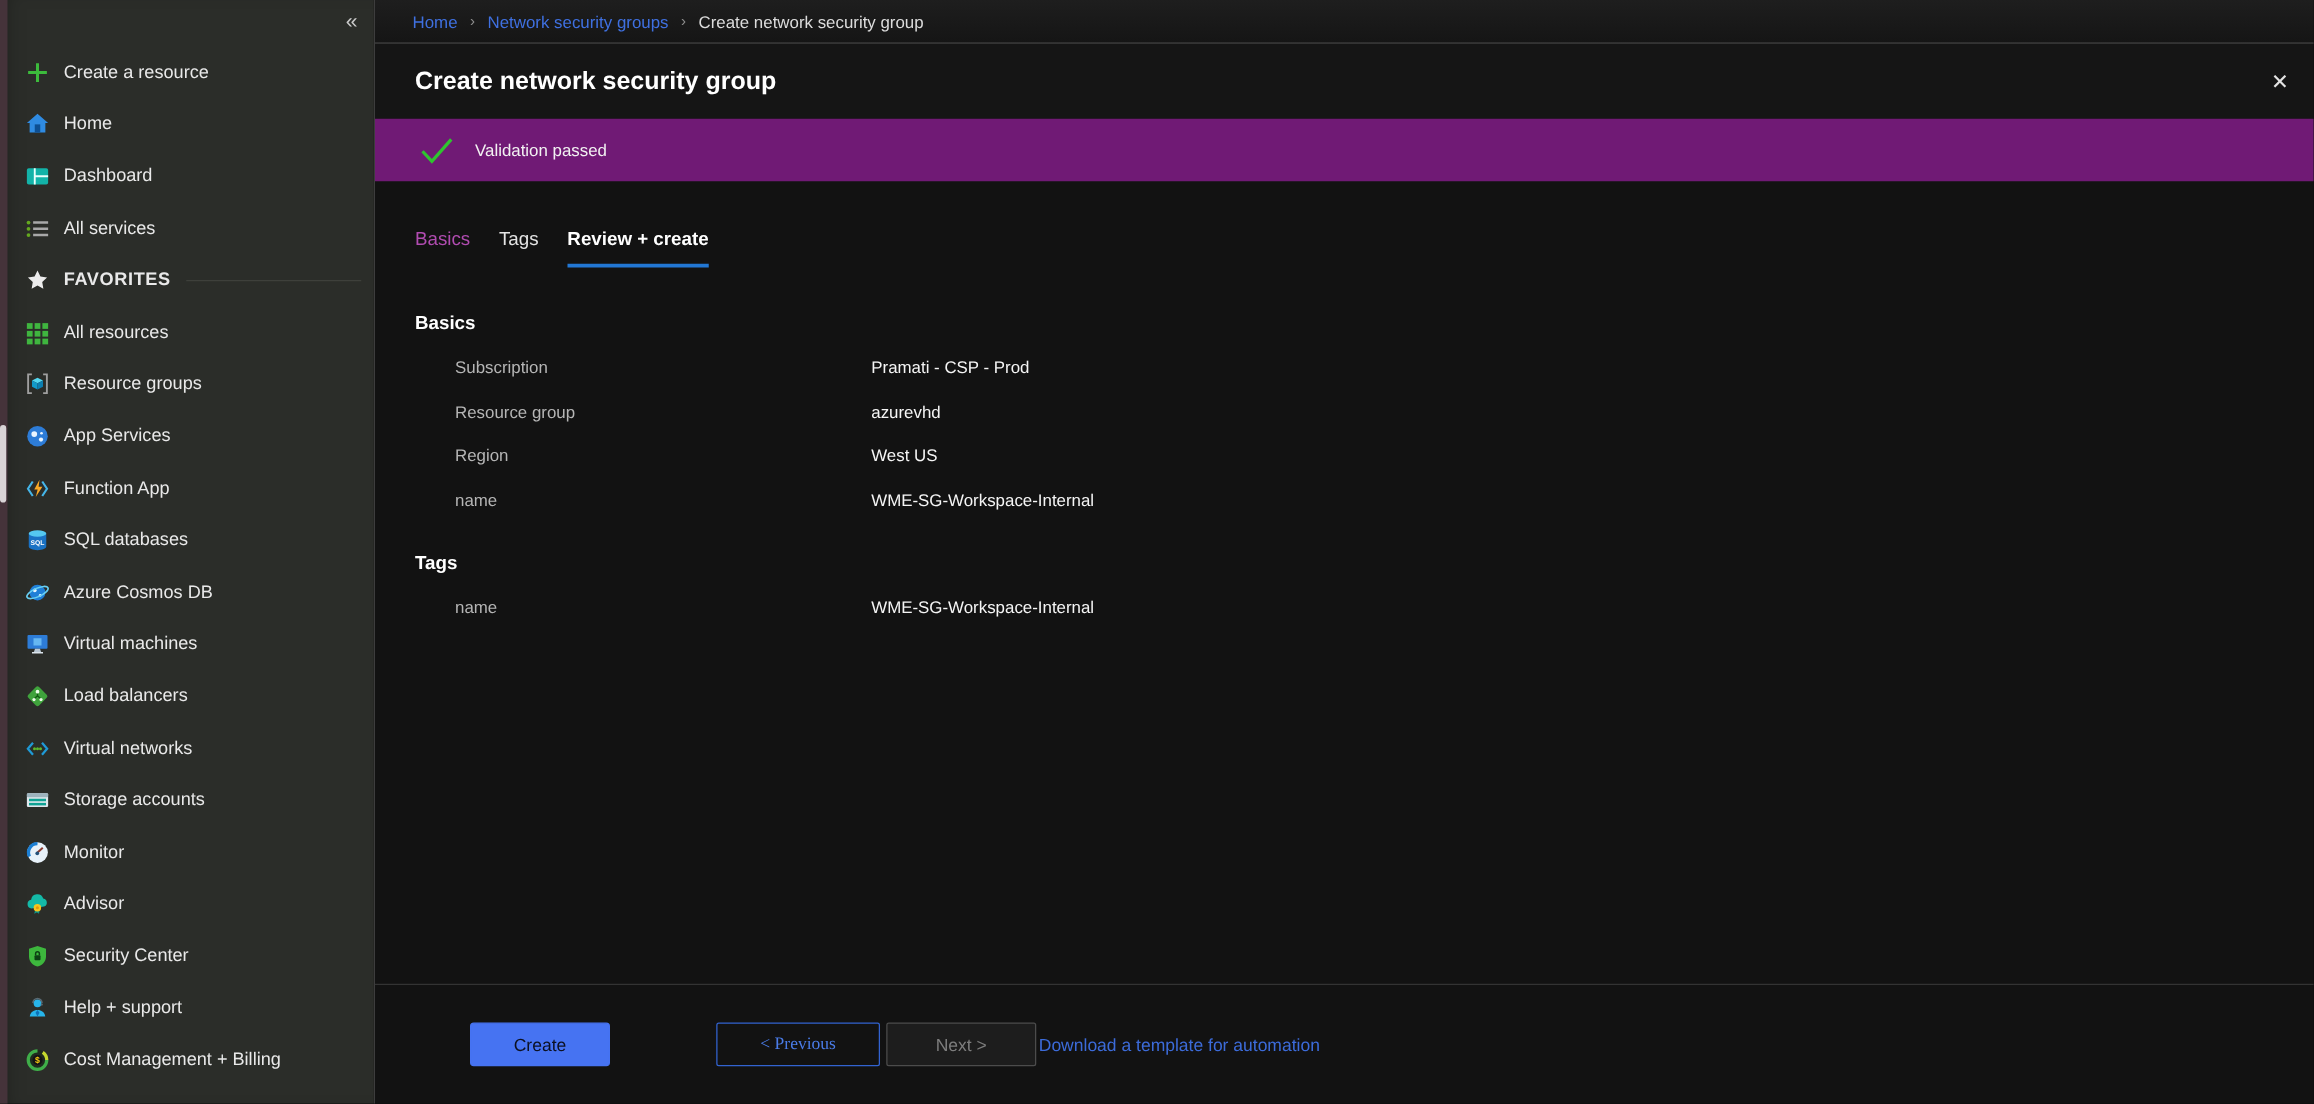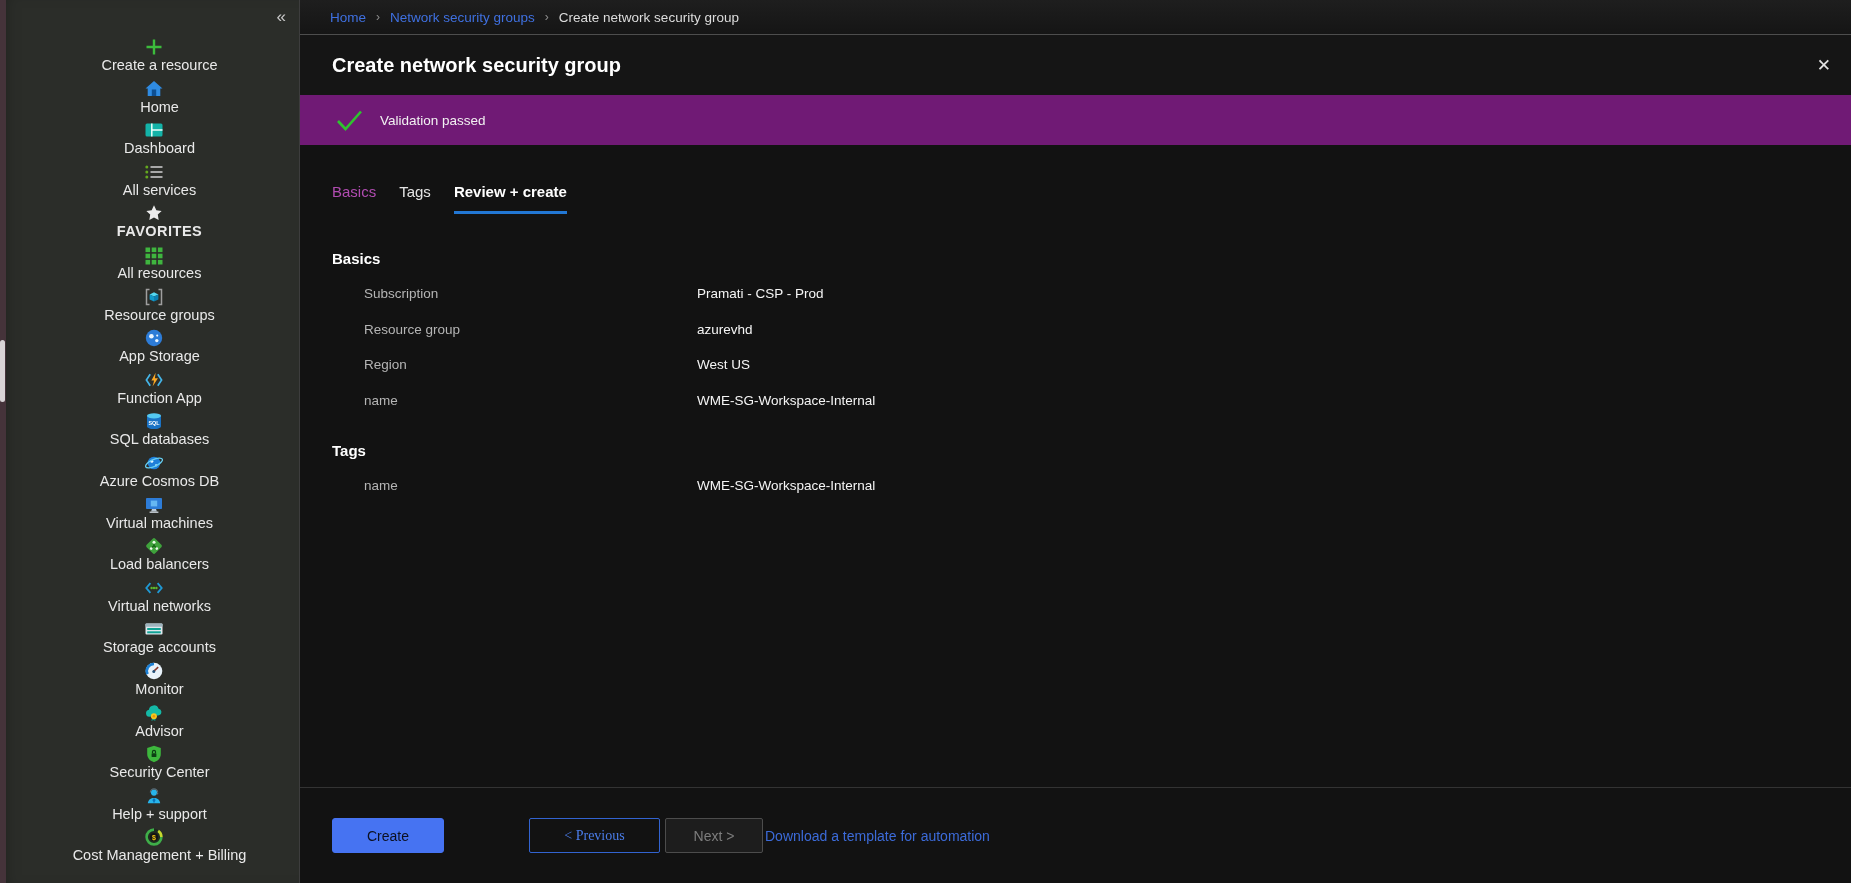--- a/index.html
+++ b/index.html
@@ -8,21 +8,21 @@
 
   
   .sidebar{position:relative;flex:0 0 299px;width:299px;background:#2b2d29;box-sizing:border-box;
            box-shadow:inset 14px 0 18px -14px rgba(0,0,0,.55);}
   .edge-strip{position:absolute;left:0;top:0;width:6px;height:100%;background:#45333a;}
   .scroll-thumb{position:absolute;left:0;top:340px;width:5px;height:62px;border-radius:3px;background:#d8d4d6;}
   .collapse-btn{position:absolute;top:6px;right:9px;background:none;border:none;color:#c9c9c9;
                 font-size:17px;line-height:1;cursor:pointer;padding:2px 4px;}
   .nav{list-style:none;margin:0;padding:37px 0 0 0;}
   .nav li{display:flex;align-items:center;height:41.6px;padding-left:20px;color:#e9e9e9;
-          font-size:14.5px;cursor:pointer;box-sizing:border-box;flex-direction:column;}
+          font-size:14.5px;cursor:pointer;box-sizing:border-box;}
   .nav li .icon{width:20px;height:20px;margin-right:11px;display:flex;align-items:center;justify-content:center;flex:0 0 20px;}
   .fav-header{font-size:11.5px;font-weight:700;letter-spacing:.5px;color:#ededed;cursor:default!important;}
   .fav-header .fav-line{flex:1;height:1px;background:#3e403b;margin:0 10px 0 12px;}
 
   
   .main{flex:1;display:flex;flex-direction:column;background:#121212;min-width:0;border-left:1px solid #3d3d3d;box-sizing:border-box;}
   .breadcrumb-bar{flex:0 0 35px;display:flex;align-items:center;gap:10px;padding-left:30px;
                   background:linear-gradient(#1e1e1e,#151515);border-bottom:1px solid #4d4d4d;
                   font-size:13.5px;box-sizing:border-box;}
   .breadcrumb-bar a{color:#3f70e0;text-decoration:none;cursor:pointer;}
@@ -46,23 +46,23 @@
   .content{flex:1;padding:26px 32px 0;overflow:hidden;}
   .section-title{display:flex;align-items:center;height:36px;margin:0;font-size:15px;font-weight:700;color:#ffffff;}
   .row{display:flex;align-items:center;height:35.5px;font-size:13.5px;margin-left:32px;}
   .row .lbl{flex:0 0 333px;color:#b5b5b5;}
   .row .val{color:#f5f5f5;}
   .section-gap{height:14px;}
 
   .footer-divider{flex:0 0 1px;background:#333333;}
   .footer{flex:0 0 95px;display:flex;align-items:center;padding-left:32px;box-sizing:border-box;}
   .btn{height:35px;font-size:14px;font-family:"Liberation Sans",sans-serif;cursor:pointer;box-sizing:border-box;}
-  .btn-create{width:112px;background:#4673f2;color:#0c1020;border:1px solid #4673f2;border-radius:3px;font-weight:400;}
+  .btn-create{width:112px;background:#4673f2;color:#0c1020;border:1px solid #4673f2;border-radius:3px;font-weight:400;margin-left:44px;}
   .btn-prev{width:131px;margin-left:85px;background:transparent;color:#4a7ce8;border:1px solid #3263d0;border-radius:2px;font-family:Liberation Serif, serif;}
-  .btn-next{width:98px;margin-left:5px;background:#1d1d1d;color:#7d7d7d;border:1px solid #4c4c4c;border-radius:2px;cursor:default;}
+  .btn-next{width:120px;margin-left:5px;background:#1d1d1d;color:#7d7d7d;border:1px solid #4c4c4c;border-radius:2px;cursor:default;}
   .download-link{margin-left:2px;color:#3c6bd9;font-size:14px;text-decoration:none;cursor:pointer;}
 </style>
 </head>
 <body>
 
 <div class="app">
 
   <aside class="sidebar">
     <div class="edge-strip">
       <div class="scroll-thumb"></div>
@@ -158,21 +158,21 @@
 
       <li>
         <span class="icon">
           <svg viewBox="0 0 20 20" width="20" height="20">
               <circle cx="10" cy="10" r="8.2" fill="#2d7cd7"></circle>
               <circle cx="7.4" cy="8.2" r="2.3" fill="#eaf5ff"></circle>
               <circle cx="12.8" cy="12.6" r="1.7" fill="#eaf5ff"></circle>
               <circle cx="13.2" cy="7.6" r="1.05" fill="#eaf5ff"></circle>
             </svg>
         </span>
-        <span>App Storage</span>
+        <span>App Services</span>
       </li>
 
       <li>
         <span class="icon">
           <svg viewBox="0 0 20 20" width="20" height="20">
               <path d="M6.2 4.2 2.4 10l3.8 5.8" stroke="#45b5e8" stroke-width="1.7" fill="none"></path>
               <path d="M13.8 4.2 17.6 10l-3.8 5.8" stroke="#45b5e8" stroke-width="1.7" fill="none"></path>
               <path d="M11.6 2.8 7.4 10.6h2.7l-1.5 6 5.3-8.3h-3z" fill="#f9a825"></path>
             </svg>
         </span>

